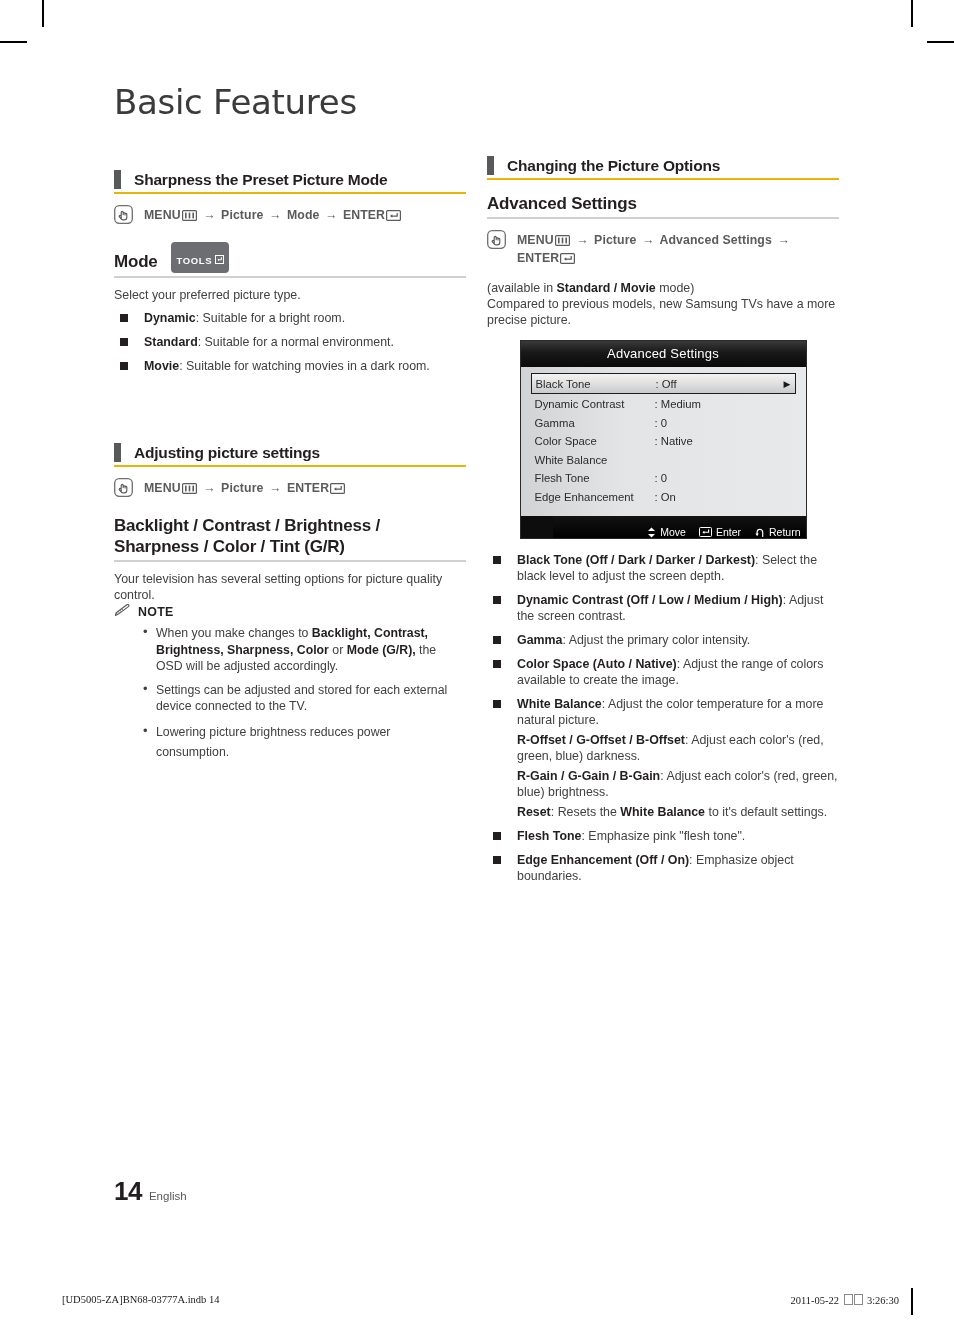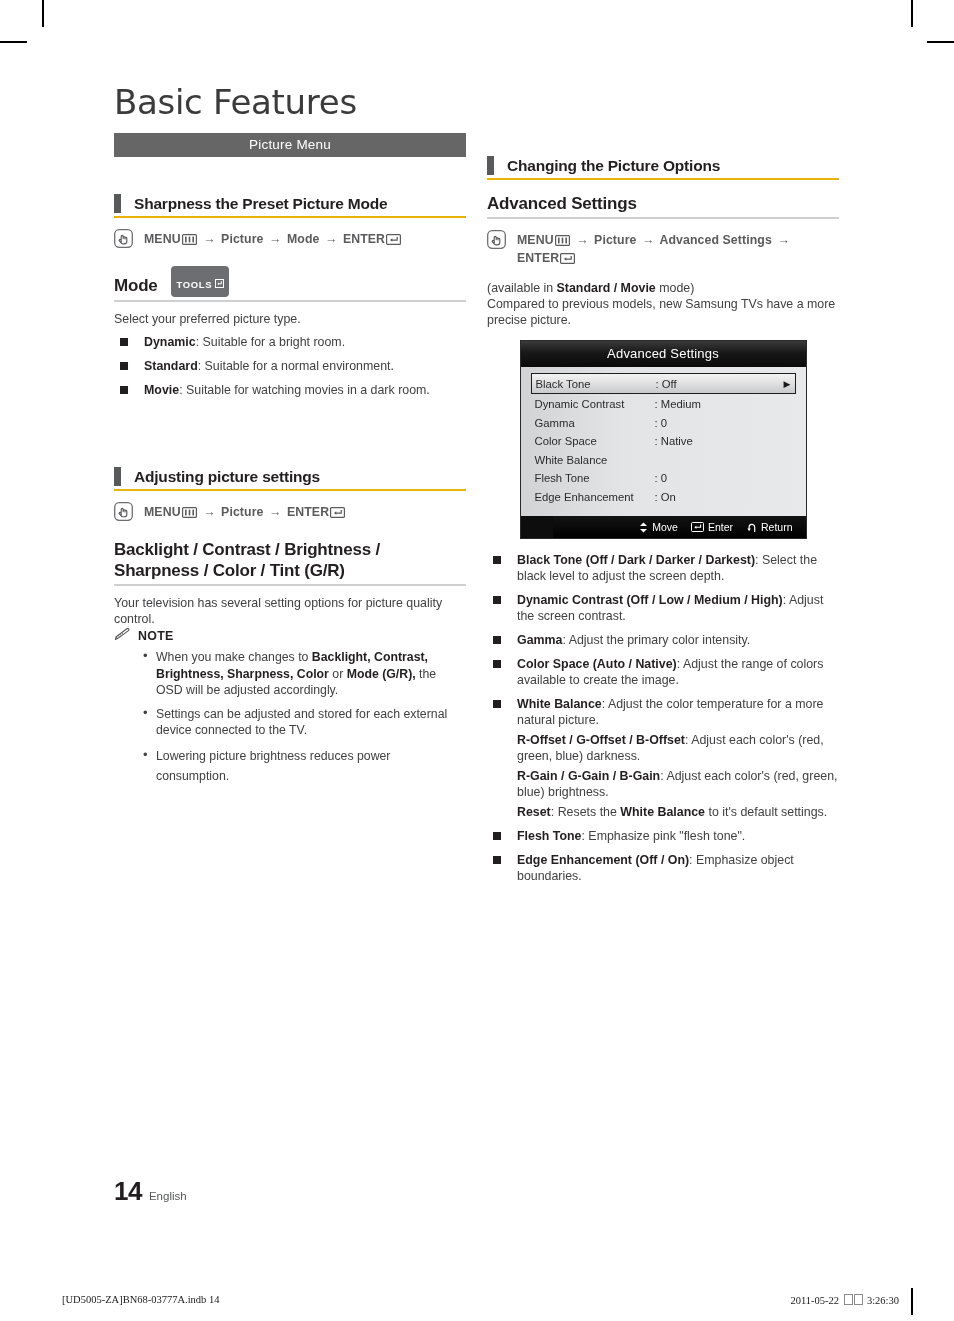--- a/index.html
+++ b/index.html
@@ -227,23 +227,23 @@
   .osd-row.sel {
     background: linear-gradient(to bottom, #f3f3f3 0%, #dededf 55%, #c9cacb 100%);
     border: 1px solid #1d1d1d;
     height: 19px;
     margin: 0 0 1px 0;
   }
   .osd-foot {
     background: linear-gradient(to bottom, #131313 0%, #000000 100%);
     height: 22px;
     display: flex;
-    align-items: center;
+    align-items: flex-end;
     justify-content: flex-end;
-    padding-right: 13px;
+    padding-right: 5px;
     color: #ffffff;
     font-size: 10.5px;
     margin-left: 32px;
   }
   .osd-foot .fitem { margin-left: 13px; display: inline-flex; align-items: center; }
   .osd-foot .fitem .g { margin-right: 4px; display: inline-flex; }
 
   
   .pagenum {
     position: absolute;
@@ -286,21 +286,20 @@
   <div class="crop v" style="left:42px; top:0;"></div>
   <div class="crop h" style="left:0; top:41px;"></div>
   <div class="crop v" style="left:911px; top:0;"></div>
   <div class="crop h" style="left:927px; top:41px;"></div>
   <div class="crop v" style="left:911px; top:1288px;"></div>
 
   <div class="doc-title">Basic Features</div>
 
   <div class="col-left">
 
-    <div class="band">Picture Menu</div>
 
     <div style="height:14px"></div>
     <div class="h2row">
       <div class="h2tab"></div>
       <div class="h2txt">Sharpness the Preset Picture Mode</div>
     </div>
 
     <div class="pathrow">
       <span class="hand-icon">
         <svg width="19" height="19" viewBox="0 0 19 19">

